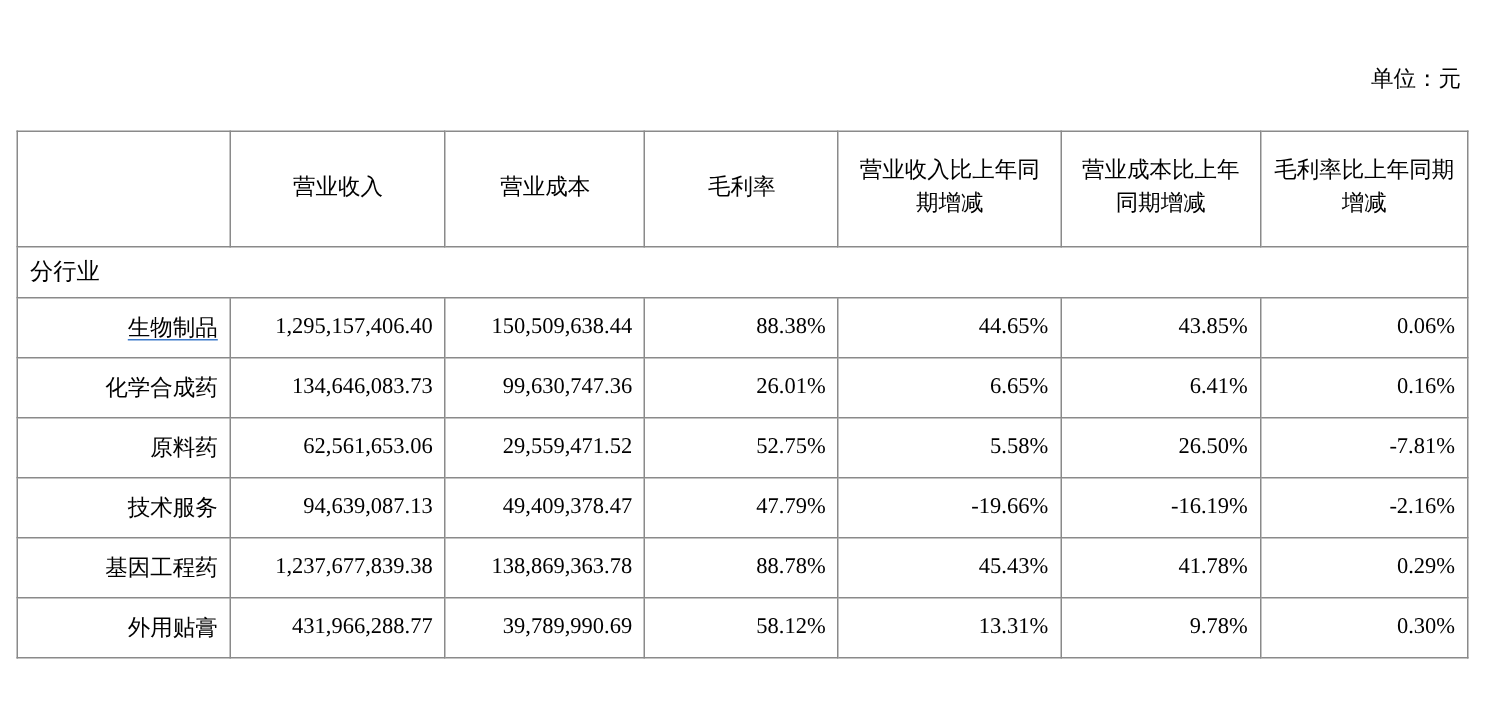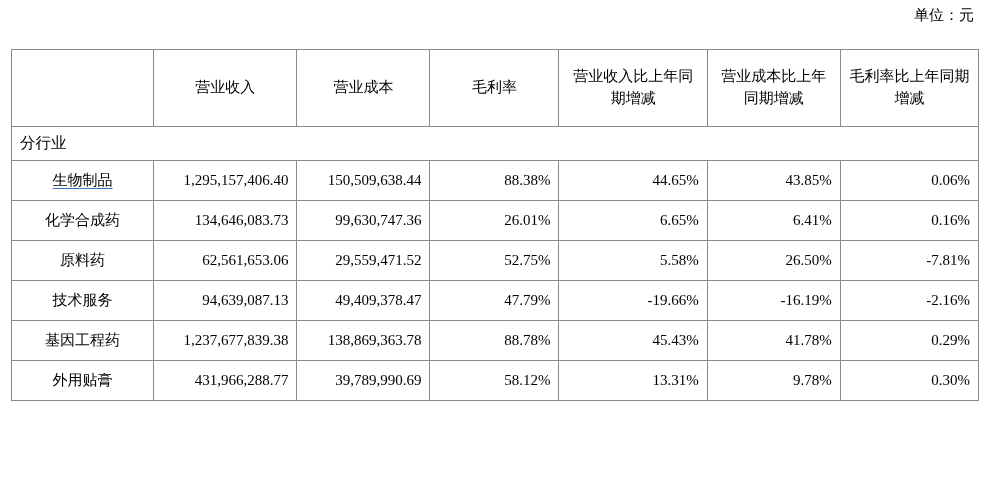--- a/index.html
+++ b/index.html
@@ -21,20 +21,21 @@
     box-sizing: border-box;
     padding: 0 10px;
     position: relative;
   }
   .unit-line {
     text-align: right;
     font-size: 15px;
     line-height: 1;
     padding: 8px 6px 9px 0;
     color: #000;
+    margin-top: 38px;
   }
   table.fin {
     border-collapse: collapse;
     table-layout: fixed;
     width: 968px;
     margin: 17px auto;
     border: 1px solid #8a8a8a;
   }
   table.fin td, table.fin th {
     border: 1px solid #8a8a8a;
@@ -55,21 +56,21 @@
   .col-cost    { width: 131px; }
   .col-margin  { width: 127px; }
   .col-revchg  { width: 146px; }
   .col-costchg { width: 131px; }
   .col-mgnchg  { width: 136px; }
 
   tbody td {
     height: 39px;
   }
   td.label {
-    text-align: center;
+    text-align: right;
     white-space: nowrap;
   }
   td.num {
     text-align: right;
     font-size: 15px;
   }
   tr.section td {
     text-align: left;
     height: 33px;
     font-size: 15.5px;

